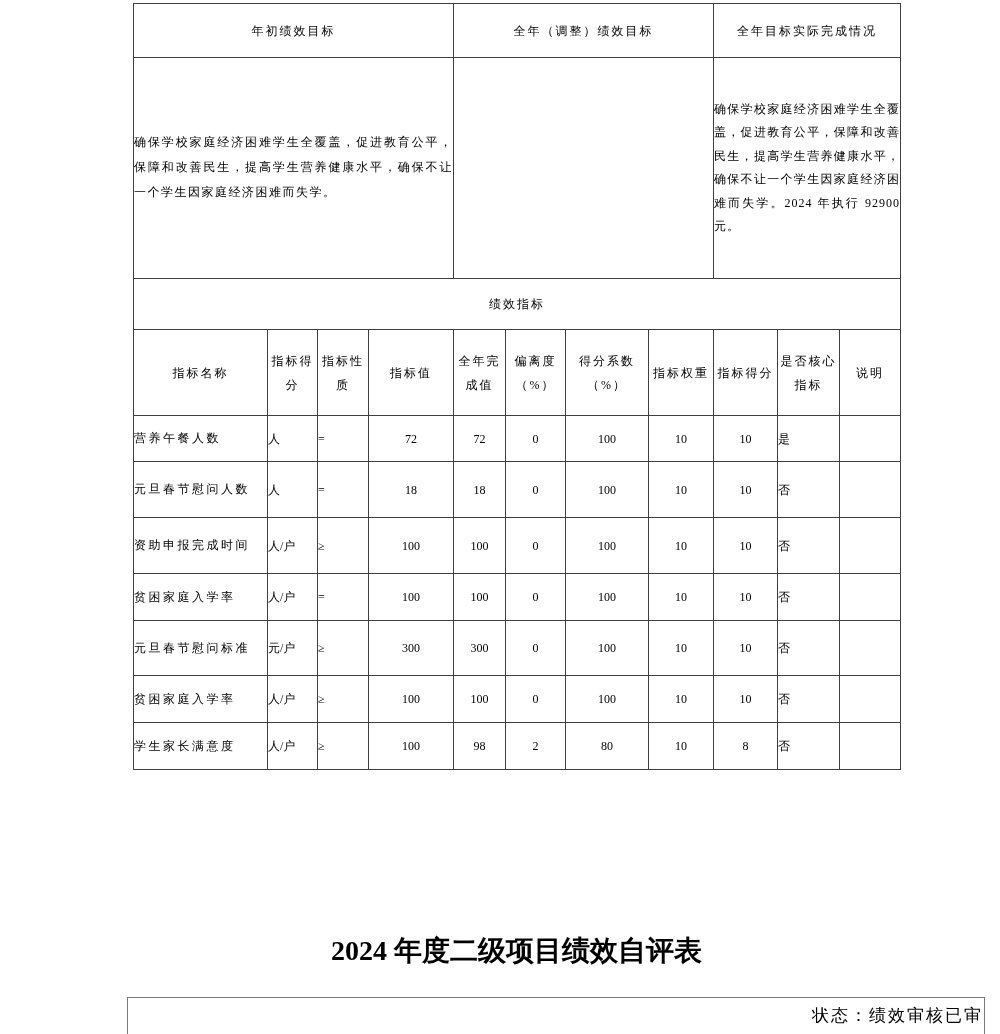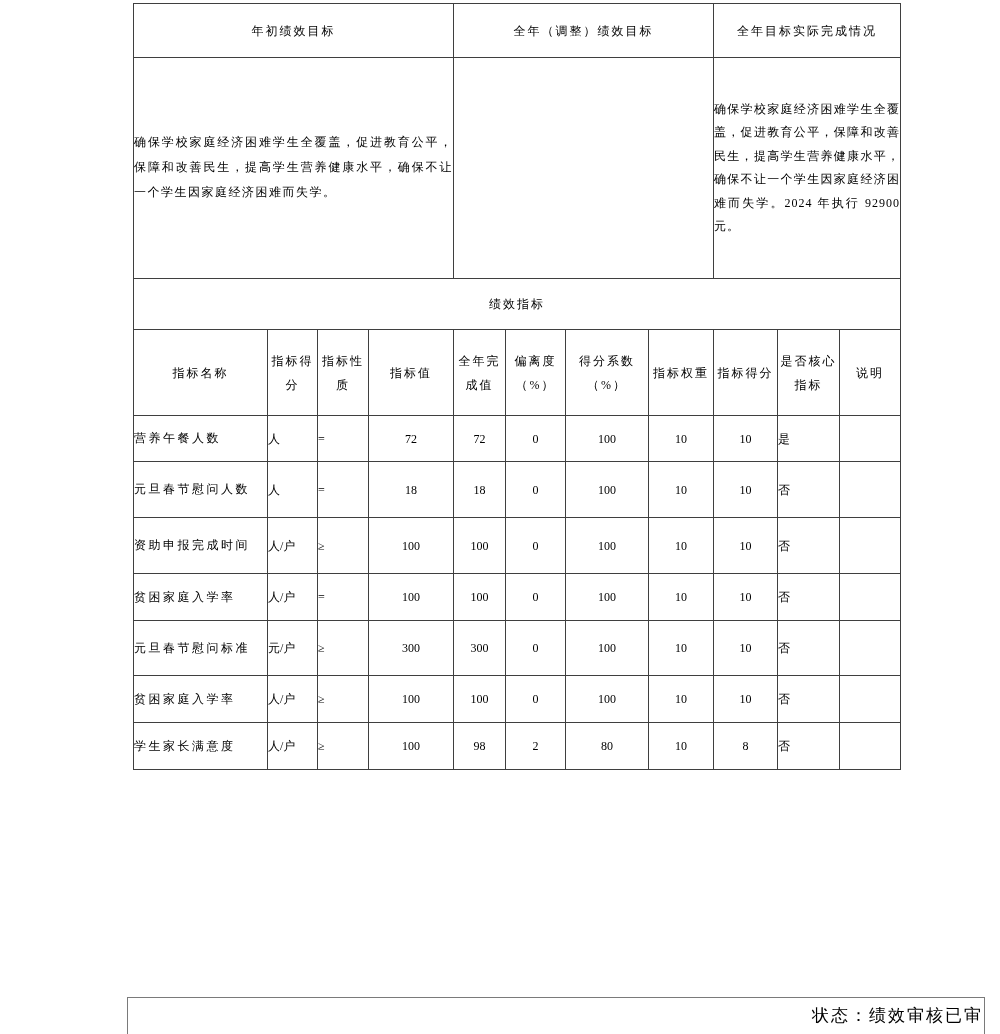--- a/index.html
+++ b/index.html
@@ -260,18 +260,19 @@
           <td class="c-num">2</td>
           <td class="c-num">80</td>
           <td class="c-num">10</td>
           <td class="c-num">8</td>
           <td class="c-core">否</td>
           <td class="c-note"></td>
         </tr>
       </tbody>
   </table>
 
+  <div class="doc-title">2024 年度二级项目绩效自评表</div>
 
   <div class="status-box">
     <div class="status-text">状态：绩效审核已审</div>
   </div>
 
 </div>
 
 </body></html>

